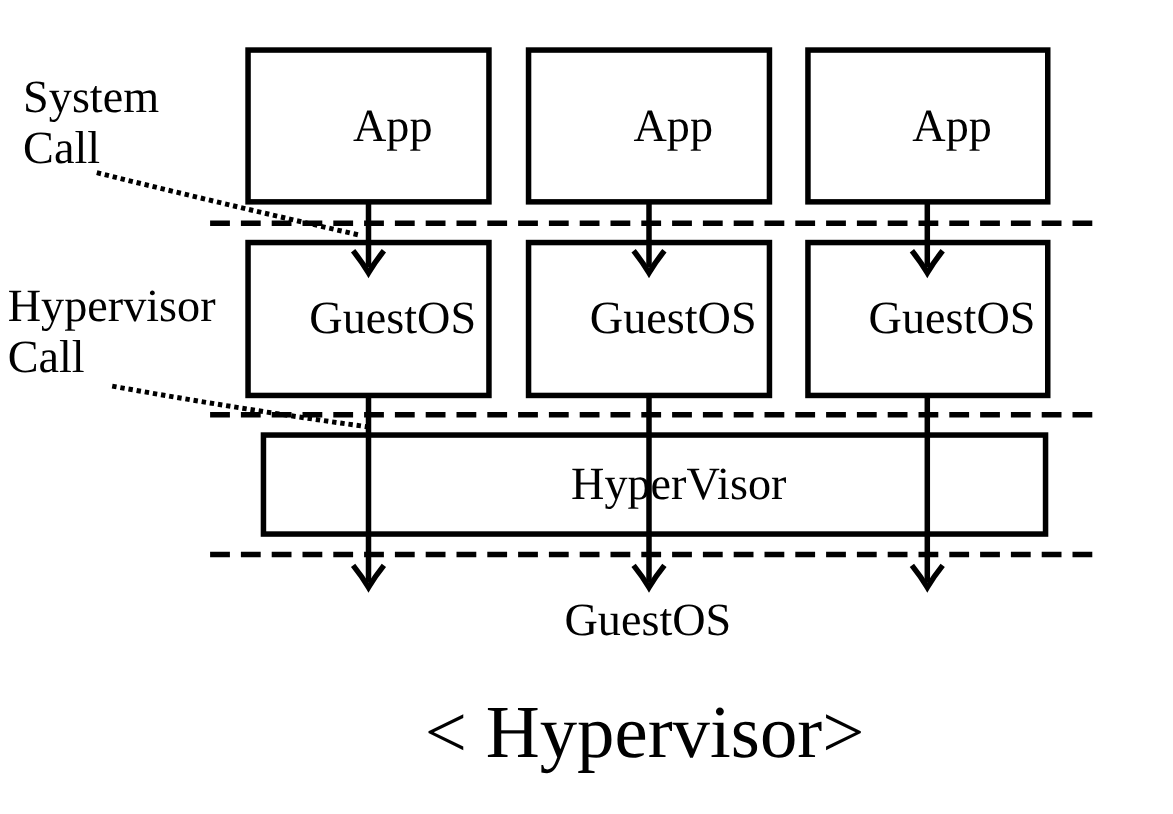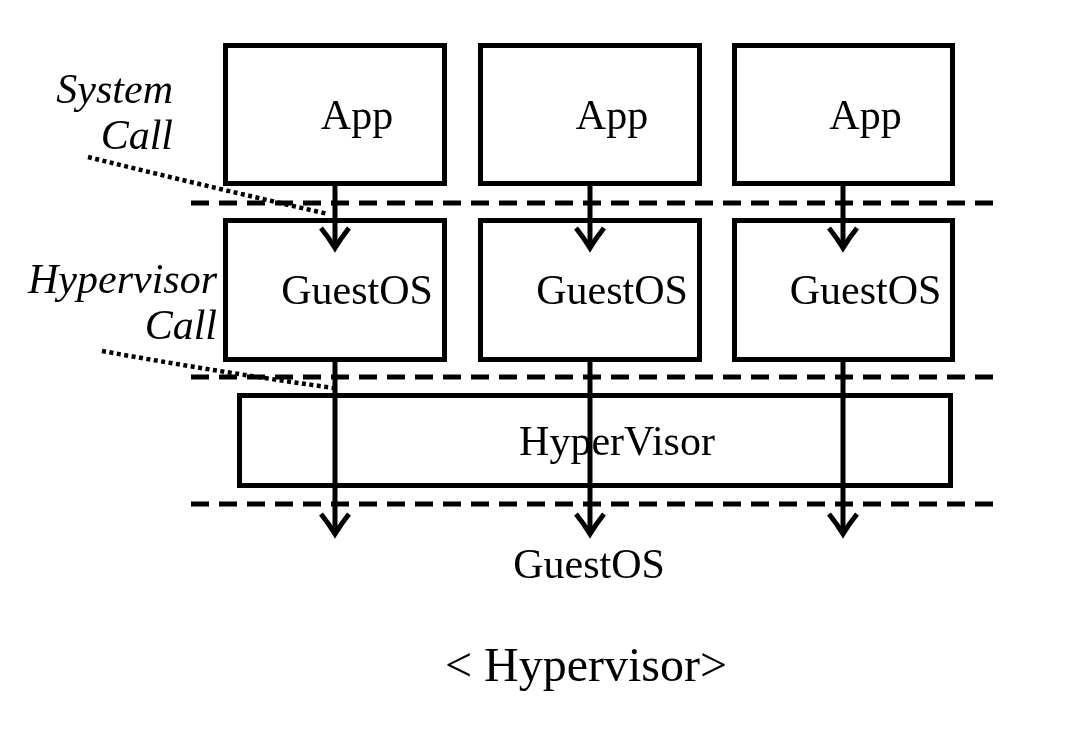--- a/index.html
+++ b/index.html
@@ -60,39 +60,38 @@
     padding-left: 44px;
   }
   .box-label {
     font-size: 42px;
     line-height: 1;
     white-space: nowrap;
     z-index: 2;
   }
   .annot {
     position: absolute;
-    text-align: right;
+    text-align: left;
     font-size: 42px;
     line-height: 46px;
     z-index: 2;
     white-space: nowrap;
-    font-style: italic;
   }
   .centered-text {
     position: absolute;
     transform: translateX(-50%);
     font-size: 42px;
     line-height: 46px;
     white-space: nowrap;
     z-index: 2;
   }
   .caption {
     position: absolute;
     transform: translateX(-50%);
-    font-size: 48px;
+    font-size: 68px;
     line-height: 70px;
     white-space: nowrap;
     z-index: 2;
   }
 </style>
 </head>
 <body>
 
 <div class="canvas">
 

